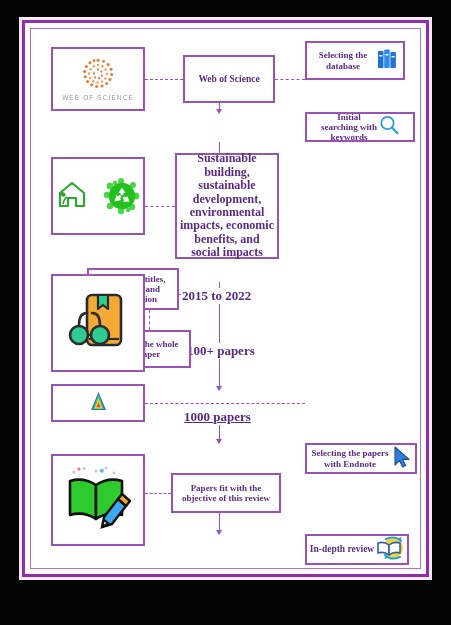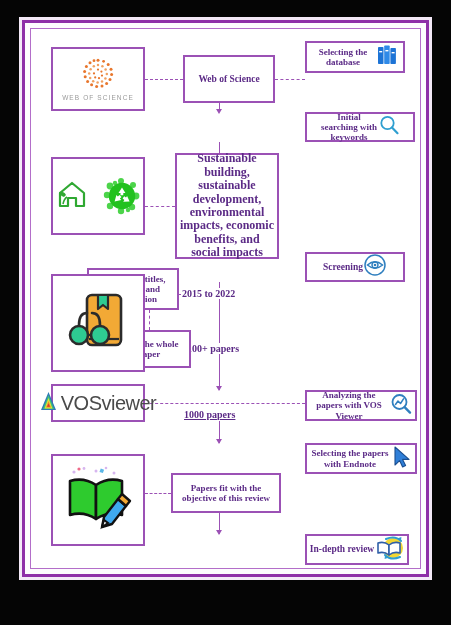--- a/index.html
+++ b/index.html
@@ -39,21 +39,21 @@
   .dash-h{position:absolute;height:0;border-top:1.4px dashed #9b51b5;}
   .dash-v{position:absolute;width:0;border-left:1.4px dashed #9b51b5;}
 
   .arrow{
     position:absolute;width:0;height:0;
     border-left:3.5px solid transparent;border-right:3.5px solid transparent;
     border-top:5px solid #9b51b5;
   }
 
   .edge-label{
-    position:absolute;color:#5b2a86;font-weight:bold;font-size:10px;
+    position:absolute;color:#5b2a86;font-weight:bold;font-size:13px;
     font-family:"Liberation Serif",serif;background:#ffffff;padding:0 1px;
     white-space:nowrap;
   }
 
   
   .wos-wrap{display:flex;flex-direction:column;align-items:center;justify-content:center;gap:3px;}
   .wos-mark{position:relative;width:34px;height:34px;}
   .wos-text{font-family:"Liberation Sans",sans-serif;font-size:6.5px;letter-spacing:1.1px;color:#9a9a9a;}
 
   .eco-row{display:flex;align-items:center;justify-content:center;gap:12px;}
@@ -163,21 +163,21 @@
             </svg>
           </div>
           <div class="wos-text">WEB OF SCIENCE</div>
         </div>
       </div>
 
       <div class="node t10" style="left:152px;top:26px;width:92px;height:48px;">
         <span class="label">Web of Science</span>
       </div>
 
-      <div class="node t9" style="left:274px;top:12px;width:100px;height:32px;padding:0 3px;">
+      <div class="node t9" style="left:274px;top:12px;width:100px;height:39px;padding:0 3px;">
         <span class="label">Selecting the database</span>
         <span class="icon-inline">
           <svg width="24" height="24" viewBox="0 0 24 24" aria-hidden="true">
             <rect x="2" y="4" width="5.5" height="17" rx="0.8" fill="#1d74d6"></rect>
             <rect x="8.2" y="2.5" width="5.5" height="18.5" rx="0.8" fill="#2f8ae8"></rect>
             <rect x="14.4" y="5" width="5.5" height="16" rx="0.8" fill="#1d74d6"></rect>
             <rect x="3.2" y="8" width="3" height="1.4" fill="#ffffff"></rect>
             <rect x="9.4" y="7" width="3" height="1.4" fill="#ffffff"></rect>
             <rect x="15.6" y="9" width="3" height="1.4" fill="#ffffff"></rect>
           </svg>
@@ -225,31 +225,20 @@
               <g fill="#ffffff">
                 <path d="M20 11.5 l3.4 5.6 -2.1 0 0 2.2 -2.8 0 0 -2.2 -2 0 z"></path>
                 <path d="M12.6 25.4 l1.8 -6.3 1.5 1.5 1.6 -1.6 2 2 -1.6 1.6 1.4 1.4 z"></path>
                 <path d="M27.6 25.4 l-6.4 0.3 1.2 -1.8 -1.8 -1.3 1.6 -2.3 1.8 1.3 1.1 -1.6 z"></path>
               </g>
             </svg>
           </span>
         </div>
       </div>
 
-      <div class="node t10" style="left:274px;top:223px;width:100px;height:30px;padding:0 2px;">
-        <span class="label">Screening</span>
-        <span class="icon-inline">
-          <svg width="24" height="24" viewBox="0 0 24 24" aria-hidden="true">
-            <circle cx="12" cy="12" r="10" fill="none" stroke="#2f7fbf" stroke-width="1.5"></circle>
-            <path d="M4.4 12 q7.6 -6.4 15.2 0 q-7.6 6.4 -15.2 0 z" fill="none" stroke="#2f7fbf" stroke-width="1.4"></path>
-            <circle cx="12" cy="12" r="3" fill="none" stroke="#2f7fbf" stroke-width="1.4"></circle>
-            <circle cx="12" cy="12" r="1.3" fill="#2f7fbf"></circle>
-          </svg>
-        </span>
-      </div>
 
       <div class="node t9" style="left:56px;top:239px;width:92px;height:42px;padding:0 3px;">
         <span class="label">Review the titles, abstracts, and introduction</span>
       </div>
 
       <div class="node t9" style="left:76px;top:301px;width:84px;height:38px;padding:0 3px;">
         <span class="label">Read the whole paper</span>
       </div>
 
       <div class="node" style="left:20px;top:245px;width:94px;height:98px;">
@@ -271,34 +260,23 @@
         <div class="vos-wrap">
           <span>
             <svg width="17" height="20" viewBox="0 0 17 20" aria-hidden="true">
               <path d="M8.5 1 L16 19 L1 19 Z" fill="#2f7ab5"></path>
               <path d="M8.5 4 L14 18 L3 18 Z" fill="#3fc27a"></path>
               <path d="M8.5 7 L12.4 17.4 L4.6 17.4 Z" fill="#e8e03a"></path>
               <path d="M8.5 10 L11 16.6 L6 16.6 Z" fill="#ef8a2c"></path>
               <path d="M8.5 12.6 L10 15.8 L7 15.8 Z" fill="#d93b2b"></path>
             </svg>
           </span>
-          <span class="vos-text">VOSviewer</span>
         </div>
       </div>
 
-      <div class="node t9" style="left:274px;top:361px;width:112px;height:31px;padding:0 2px;">
-        <span class="label">Analyzing the papers with VOS Viewer</span>
-        <span class="icon-inline">
-          <svg width="24" height="24" viewBox="0 0 24 24" aria-hidden="true">
-            <circle cx="10.5" cy="10" r="7" fill="none" stroke="#2f7fbf" stroke-width="1.8"></circle>
-            <polyline points="6.5,12.5 9,9 11.5,11.5 14.5,6.8" fill="none" stroke="#2f7fbf" stroke-width="1.5" stroke-linejoin="round" stroke-linecap="round"></polyline>
-            <line x1="15.6" y1="15.2" x2="21" y2="20.6" stroke="#2f7fbf" stroke-width="2.4" stroke-linecap="round"></line>
-          </svg>
-        </span>
-      </div>
 
       <div class="node t9" style="left:140px;top:444px;width:110px;height:40px;padding:0 3px;">
         <span class="label">Papers fit with the objective of this review</span>
       </div>
 
       <div class="node t9" style="left:274px;top:414px;width:112px;height:31px;padding:0 2px;">
         <span class="label">Selecting the papers with Endnote</span>
         <span class="icon-inline">
           <svg width="22" height="24" viewBox="0 0 22 24" aria-hidden="true">
             <path d="M4 2 L4 20 L8.6 15.6 L11.6 22 L14.6 20.4 L11.6 14.4 L18 14.4 Z" fill="#2f7fd8" stroke="#1a4e8f" stroke-width="1.1" stroke-linejoin="round"></path>

